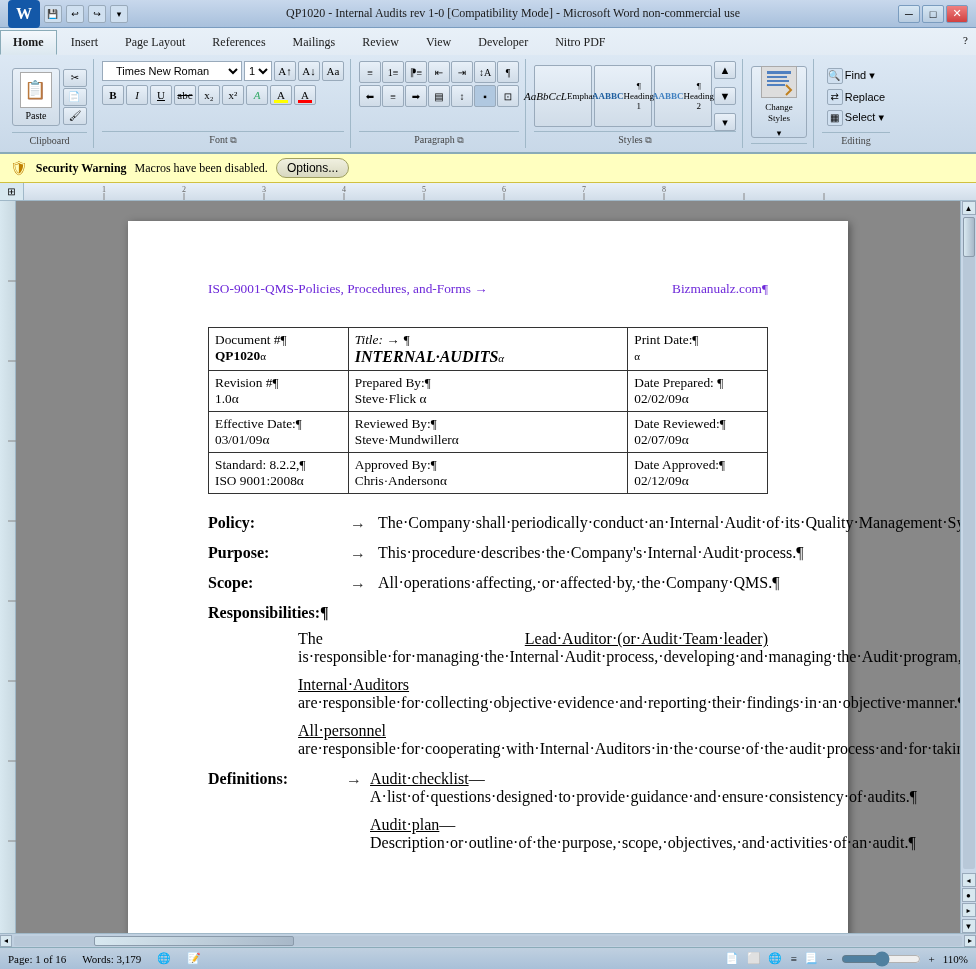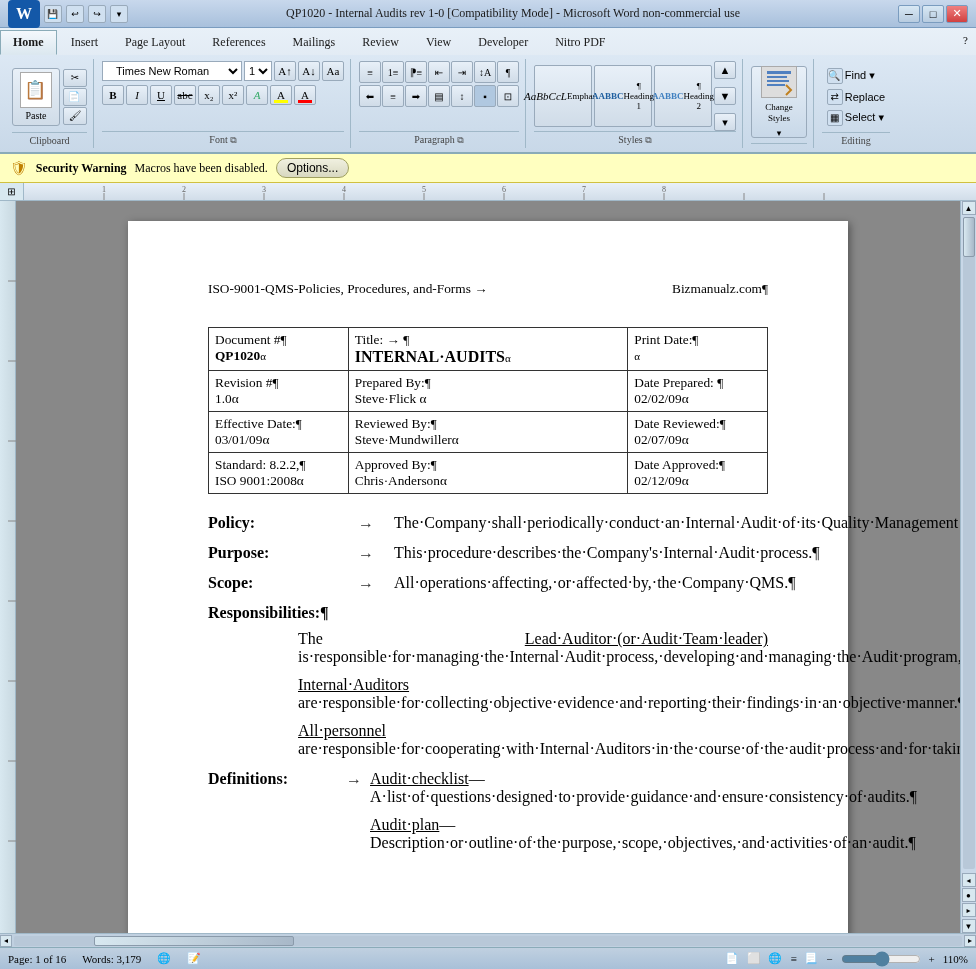--- a/index.html
+++ b/index.html
@@ -169,24 +169,24 @@
     .status-bar {
       height: 22px; background: linear-gradient(to bottom, #c0d0e0, #a8c0d8);
       border-top: 1px solid #8aabb8; display: flex; align-items: center;
       justify-content: space-between; padding: 0 8px; font-size: 11px;
     }
     .status-left { display: flex; gap: 16px; align-items: center; }
     .status-right { display: flex; gap: 8px; align-items: center; }
     .zoom-slider { width: 80px; height: 12px; accent-color: #5080a0; }
 
     
-    .doc-header { font-size: 10pt; color: #000000; margin-bottom: 30px; display: flex; justify-content: space-between; }
+    .doc-header { font-size: 10pt; color: #6d28d9; margin-bottom: 30px; display: flex; justify-content: space-between; }
     .doc-table { width: 100%; border-collapse: collapse; margin-bottom: 20px; font-size: 10pt; }
     .doc-table td { border: 1px solid #333; padding: 4px 6px; vertical-align: top; }
-    .doc-section { display: flex; gap: 12px; margin-bottom: 12px; }
+    .doc-section { display: flex; gap: 4px; margin-bottom: 12px; }
     .doc-label { font-weight: bold; min-width: 130px; }
     .doc-arrow { margin: 0 8px; color: #333; }
     .doc-text { flex: 1; text-align: justify; }
 
     .main-layout { display: flex; flex-direction: column; height: 969px; }
     .content-area { display: flex; flex: 1; overflow: hidden; }
 
     
     .word-icon { width: 32px; height: 28px; background: #1458a8; border-radius: 4px; display: flex; align-items: center; justify-content: center; color: white; font-weight: bold; font-size: 16px; font-family: serif; }
   </style>
@@ -443,21 +443,21 @@
           <span>Bizmanualz.com¶</span>
         </div>
 
         <table class="doc-table">
           <tbody>
               <tr>
             <td style="width:25%;">
               <span style="font-size:10pt;">Document #¶</span><br>
               <strong>QP1020</strong><small>α</small>
             </td>
-            <td style="width:50%;">
+            <td style="width:50%;font-style:italic;">
               <span>Title: → ¶</span><br>
               <strong style="font-size:12pt;">INTERNAL·AUDITS</strong><small>α</small>
             </td>
             <td style="width:25%;">
               <span>Print Date:¶</span><br>
               <small>α</small>
             </td>
           </tr>
           <tr>
             <td>

